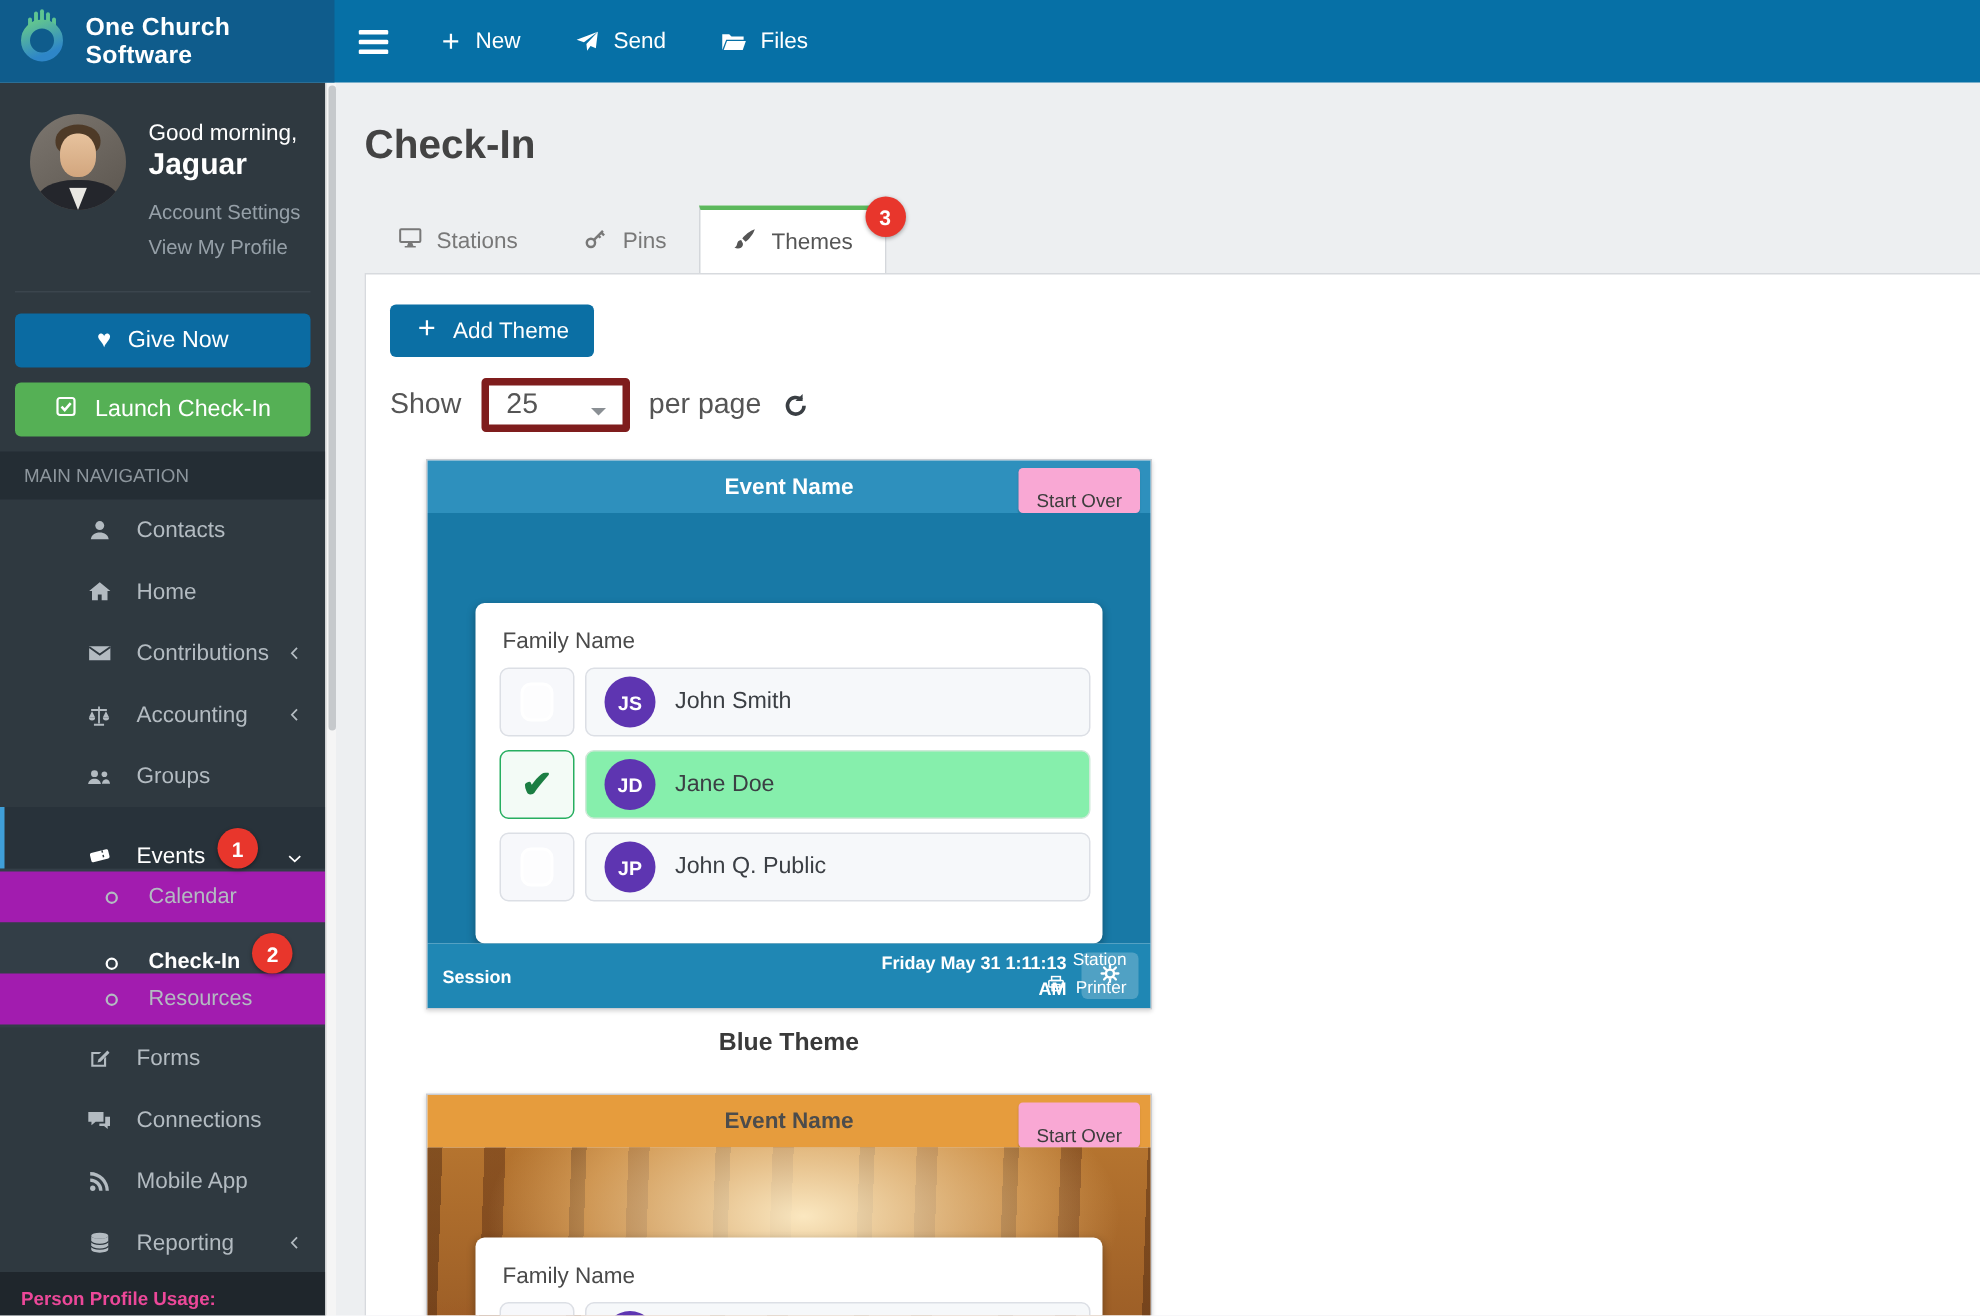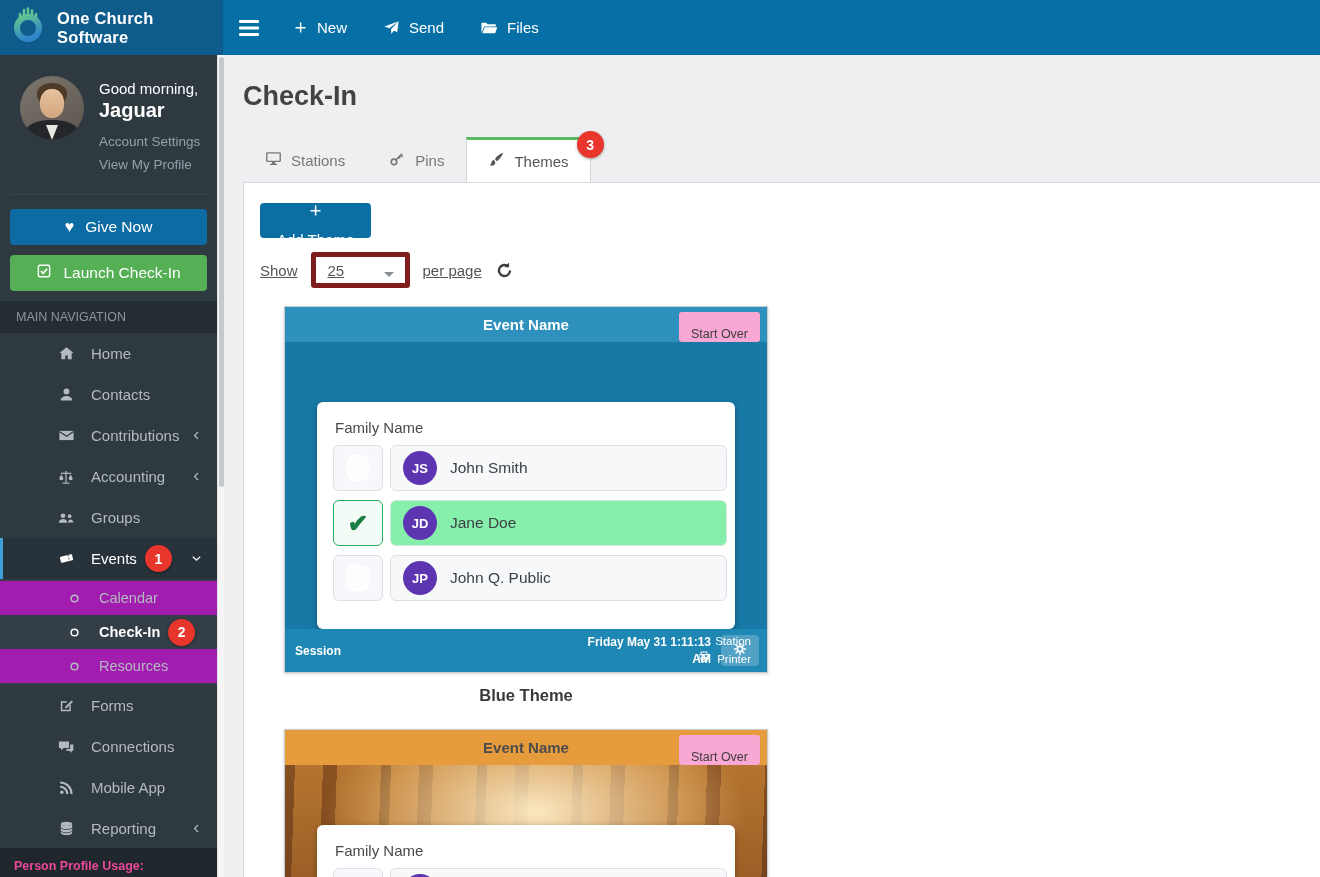--- a/index.html
+++ b/index.html
@@ -37,21 +37,21 @@
             justify-content:center; gap:11px; color:#fff; font-size:15.5px; cursor:pointer; }
   .sb-btn.give   { background:#0b6ba2; }
   .sb-btn.launch { background:#55b055; }
   .sb-btn .uni { font-size:16px; line-height:1; }
   .nav-header { background:#242d34; color:#8d969d; font-size:12.5px; padding:9px 16px; margin-top:6px; }
   .nav { }
   .nav-item { height:41px; display:flex; align-items:center; font-size:15px; color:#b3bbc1;
               border-left:3px solid transparent; position:relative; cursor:pointer; }
   .nav-item .ni-icon { width:22px; margin-left:52px; display:flex; justify-content:center; }
   .nav-item .ni-label { margin-left:14px; white-space:nowrap; }
-  .nav-item.active { background:#28323a; border-left-color:#3f9fd8; color:#fff; }
+  .nav-item.active { background:#28323a; border-left-color:#3f9fd8; color:#fff;align-items:flex-end; }
   .nav-item.sub { height:34px; background:#a21caf; font-size:14.5px; }
   .nav-item.sub .ni-icon { margin-left:60px; }
   .nav-item.sub.active { background:#333e47; border-left-color:transparent; color:#fff; font-weight:bold; }
   .submenu-wrap { background:#333e47; padding:2px 0; }
   .ni-chevron { position:absolute; right:14px; display:flex; }
   .nav-badge { width:27px; height:27px; border-radius:50%; background:#e8362c; color:#fff; font-size:14px;
                font-weight:bold; display:flex; align-items:center; justify-content:center; margin-left:8px;
                box-shadow:0 1px 3px rgba(0,0,0,.4); z-index:2; }
   .usage { position:absolute; left:0; right:0; top:793px; height:90px; background:#1f262c; padding:11px 14px 0; }
   .usage-label { color:#ec4899; font-size:12.5px; font-weight:bold; }
@@ -66,23 +66,23 @@
   .tab { display:flex; align-items:center; gap:9px; padding:0 21px; font-size:15px; color:#787878;
          cursor:pointer; position:relative; border:1px solid transparent; border-bottom:none; }
   .tab.active { background:#fff; border-color:#d4d7db; border-top:3px solid #5cb85c; color:#555; }
   .tab-badge { position:absolute; right:-14px; top:-9px; width:27px; height:27px; border-radius:50%;
                background:#e8362c; color:#fff; font-weight:bold; font-size:14px; display:flex;
                align-items:center; justify-content:center; box-shadow:0 1px 3px rgba(0,0,0,.35); }
   .panel { position:absolute; left:19px; top:127px; right:-2px; bottom:-2px; background:#fff;
            border:1px solid #d7dade; }
   .btn-add { position:absolute; left:16px; top:20px; height:35px; padding:0 17px; background:#0b6fa4;
              color:#fff; font-size:15px; border:none; border-radius:4px; display:flex; align-items:center;
-             gap:10px; cursor:pointer; font-family:inherit;flex-direction:column; }
+             gap:10px; cursor:pointer; font-family:inherit; }
   .show-row { position:absolute; left:16px; top:69px; display:flex; align-items:center; gap:13px;
-              font-size:15px; color:#555;text-decoration:underline; }
+              font-size:19px; color:#555; }
   .pp-select { width:99px; height:36px; background:#fff; border:5px solid #7f1d1d; border-radius:3px;
                display:flex; align-items:center; padding:0 12px; color:#555; cursor:pointer; position:relative; }
   .pp-select::after { content:""; position:absolute; right:11px; top:15px; border:5px solid transparent;
                       border-top-color:#8a8f94; }
   .refresh-dark { color:#3a3f44; display:flex; cursor:pointer; }
 
   
   .cards { position:absolute; left:40px; top:123px; right:0; display:flex; flex-wrap:wrap; }
   .theme-cell { width:484px; margin-right:47px; margin-bottom:24px; }
   .tcard { border:1px solid #c9ccd1; box-shadow:0 1px 3px rgba(0,0,0,.18); background:#fff; }
@@ -221,33 +221,33 @@
             <rect x="3.5" y="3.5" width="17" height="17" rx="2.5" fill="none" stroke="currentColor" stroke-width="2.2"></rect>
             <path d="m7.5 12.2 3.2 3.3 6-6.9" fill="none" stroke="currentColor" stroke-width="2.6"></path>
           </svg></span>
       <span>Launch Check-In</span>
     </div>
     <div class="nav-header">MAIN NAVIGATION</div>
     <nav class="nav" id="side-nav">
         <div class="nav-item">
           <span class="ni-icon">
             <svg width="17" height="17" viewBox="0 0 24 24" fill="currentColor">
-              <path d="M12 3 2 11.3h2.7V20h5.5v-5.3h3.6V20h5.5v-8.7H22z"></path>
-            </svg>
-          </span>
-          <span class="ni-label">Home</span>
-        </div>
-        <div class="nav-item">
-          <span class="ni-icon">
-            <svg width="17" height="17" viewBox="0 0 24 24" fill="currentColor">
               <circle cx="12" cy="7.6" r="4.2"></circle>
               <path d="M3.6 20.4c.5-4.2 4-6.4 8.4-6.4s7.9 2.2 8.4 6.4z"></path>
             </svg>
           </span>
           <span class="ni-label">Contacts</span>
+        </div>
+        <div class="nav-item">
+          <span class="ni-icon">
+            <svg width="17" height="17" viewBox="0 0 24 24" fill="currentColor">
+              <path d="M12 3 2 11.3h2.7V20h5.5v-5.3h3.6V20h5.5v-8.7H22z"></path>
+            </svg>
+          </span>
+          <span class="ni-label">Home</span>
         </div>
         <div class="nav-item">
           <span class="ni-icon">
             <svg width="17" height="17" viewBox="0 0 24 24" fill="currentColor">
               <path d="M2 5.5h20v13H2z"></path>
               <path d="M2 6.2l10 7 10-7" fill="none" stroke="#2f3940" stroke-width="1.7"></path>
             </svg>
           </span>
           <span class="ni-label">Contributions</span>
           <span class="ni-chevron">

